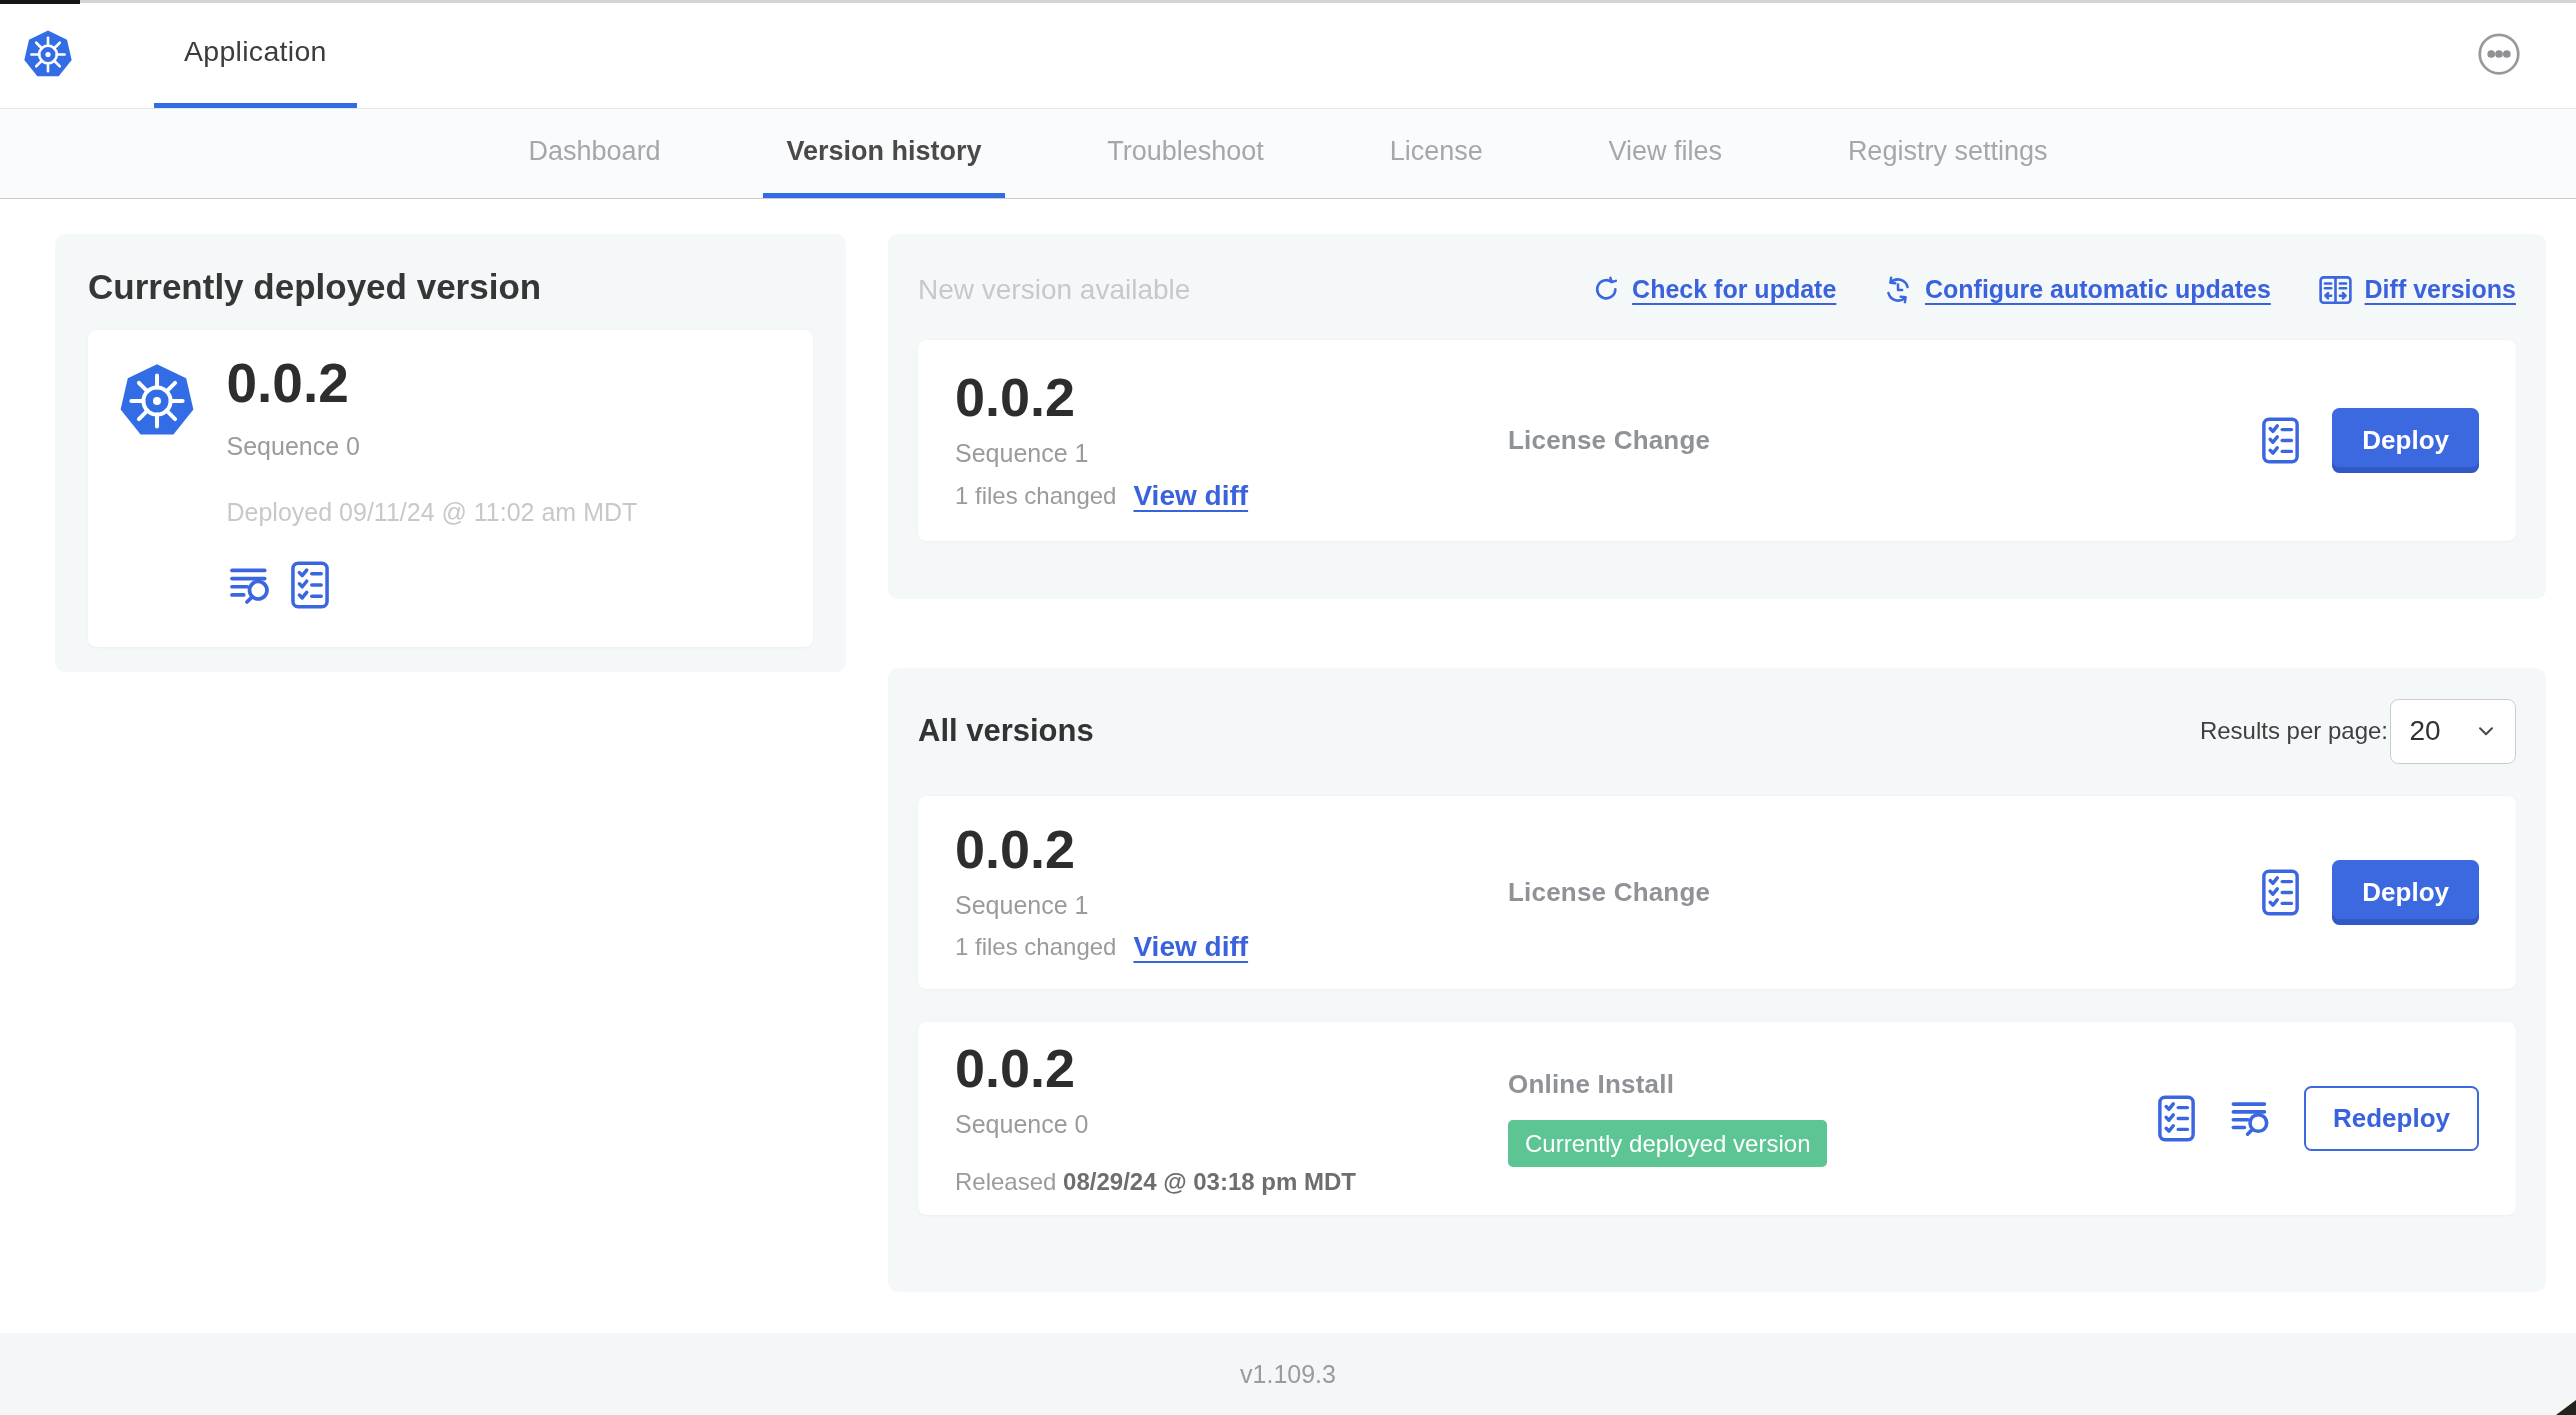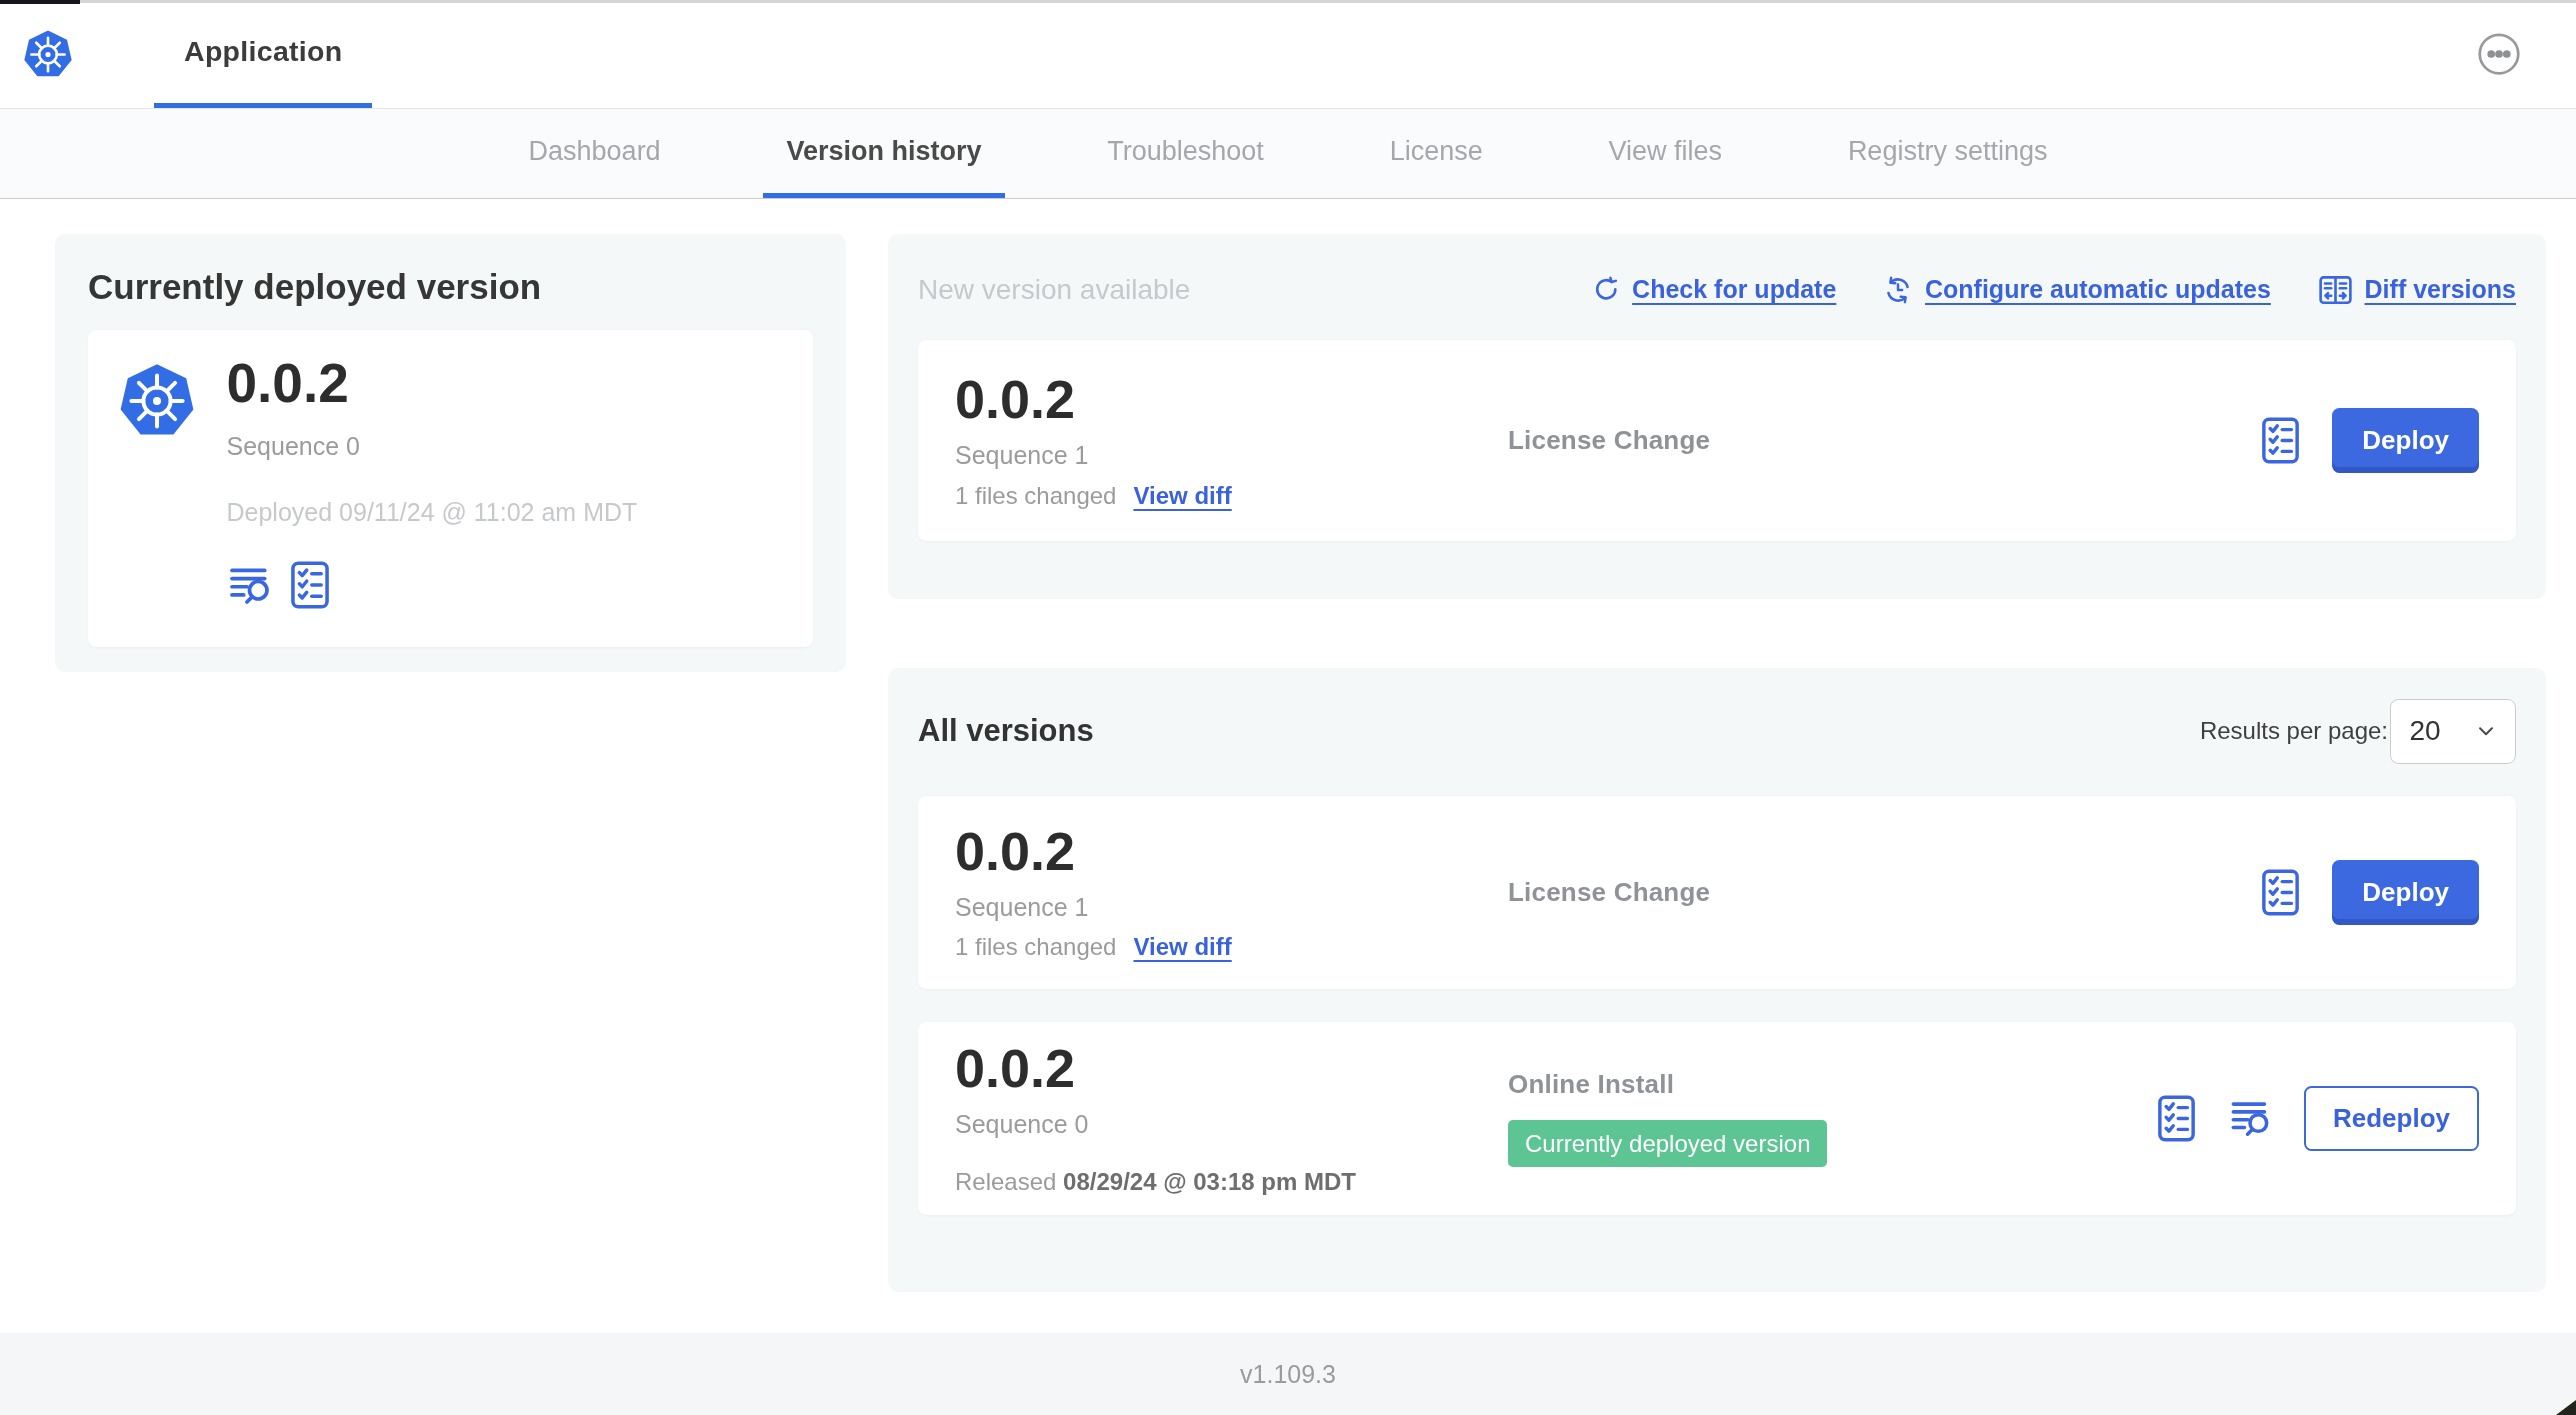--- a/index.html
+++ b/index.html
@@ -18,21 +18,21 @@
     clip-path:polygon(100% 0, 100% 100%, 0 100%); z-index:51; }
 
   
   .header {
     height:109px; background:#fff; display:flex; align-items:stretch;
     border-bottom:1.7px solid #e4e5e7; padding-left:22px; position:relative;
   }
   .brand { display:flex; align-items:center; }
   .app-tab {
     margin-left:80px; display:flex; align-items:center; padding:0 30px;
-    border-bottom:5.9px solid #326de6; cursor:pointer;font-weight:bold;
+    border-bottom:5.9px solid #326de6; cursor:pointer;
   }
   .app-tab span { font-size:28.5px; color:#3c3c3c; letter-spacing:0.3px; }
   .header-right { margin-left:auto; display:flex; align-items:center; padding-right:55px; }
   .ellipsis-btn { width:44px; height:44px; cursor:pointer; display:flex; }
 
   
   .subnav {
     height:90px; background:#fafbfc; border-bottom:1.7px solid #c9cbcd;
     display:flex; justify-content:center; gap:79px;
   }
@@ -76,21 +76,21 @@
   .version-card {
     background:#fff; border-radius:8.4px; padding:0 37px; display:flex; align-items:center;
     height:201px; box-shadow:0 0.8px 2.5px rgba(0,0,0,.04);
   }
   .new-version-panel .version-card { margin-top:23.4px; }
   .vc-left { width:553px; flex:none; }
   .vc-left .version-number { font-size:54px; }
   .vc-seq { margin-top:13.4px; font-size:25px; color:#9b9b9b; }
   .vc-files { margin-top:11.7px; font-size:24px; color:#9b9b9b; display:flex; align-items:center; }
   .view-diff {
-    margin-left:17px; color:#3a62dc; font-weight:bold; cursor:pointer; font-size:24px;
+    margin-left:17px; color:#3a62dc; font-weight:bold; cursor:pointer; font-size:28px;
     text-decoration:underline; text-decoration-thickness:2.1px; text-underline-offset:5px;
   }
   .vc-mid { flex:1; }
   .vc-source { font-size:26px; color:#8f9296; font-weight:bold; letter-spacing:0.2px; }
   .vc-right { display:flex; align-items:center; gap:32px; }
   .btn {
     height:65px; border-radius:7.5px; font-size:26px; font-weight:bold; cursor:pointer;
     display:flex; align-items:center; justify-content:center; padding:0 30px;
     font-family:"Liberation Sans", sans-serif; border:none;
   }

